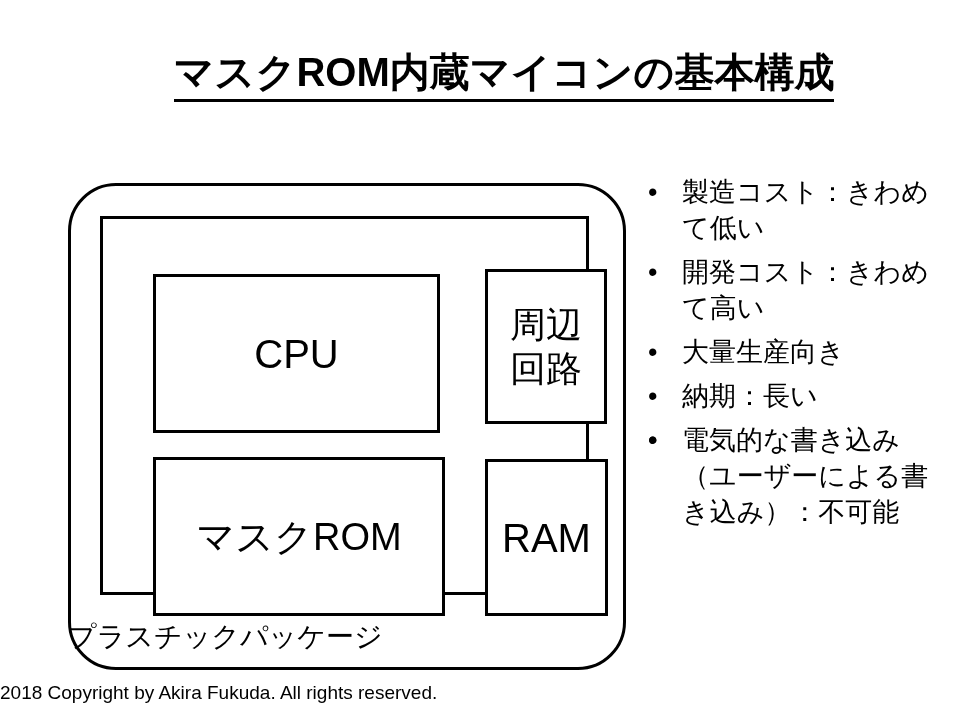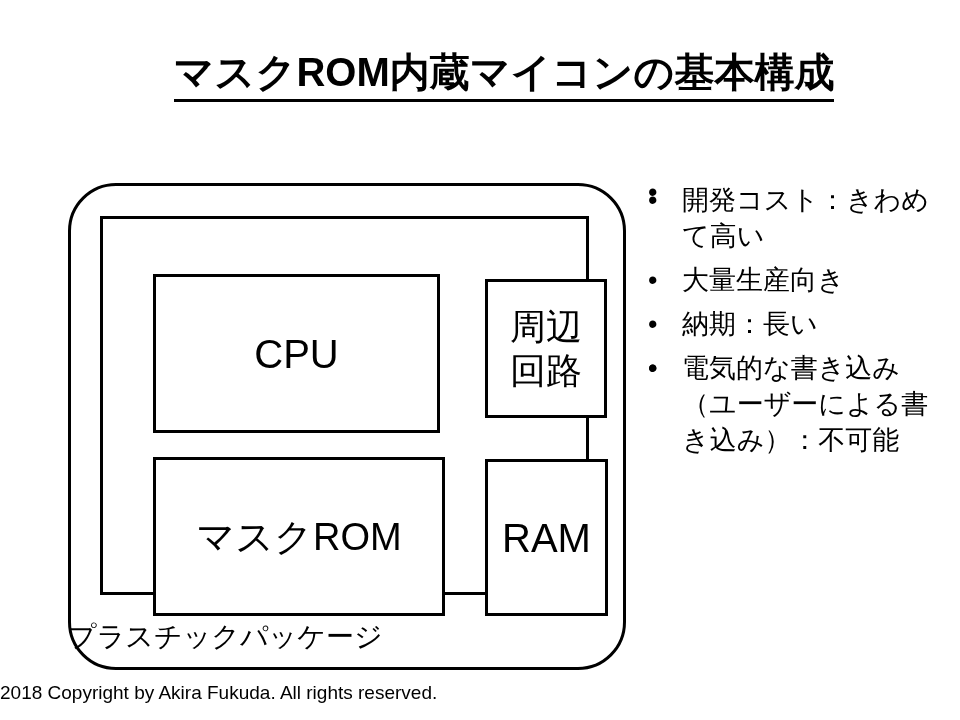--- a/index.html
+++ b/index.html
@@ -88,23 +88,23 @@
   }
   #box-cpu {
     left: 50px;
     top: 55px;
     width: 287px;
     height: 159px;
   }
   #box-cpu .unit-label { font-size: 40px; }
   #box-peripheral {
     left: 382px;
-    top: 60px;
+    top: 50px;
     width: 122px;
-    height: 139px;
+    height: 155px;
   }
   #box-peripheral .unit-label { font-size: 36px; line-height: 44px; }
   #box-maskrom {
     left: 50px;
     top: 238px;
     width: 292px;
     height: 159px;
   }
   #box-maskrom .unit-label { font-size: 38px; }
   #box-ram {
@@ -197,20 +197,21 @@
     </div>
 
     <div id="package-caption">プラスチックパッケージ</div>
 
   </div>
 
   <div id="bullet-list">
 
     <div class="bullet-item">
       <span class="bullet-marker">•</span>
+      <span class="bullet-text">製造コスト：きわめて低い</span>
     </div>
 
     <div class="bullet-item">
       <span class="bullet-marker">•</span>
       <span class="bullet-text">開発コスト：きわめて高い</span>
     </div>
 
     <div class="bullet-item">
       <span class="bullet-marker">•</span>
       <span class="bullet-text">大量生産向き</span>

